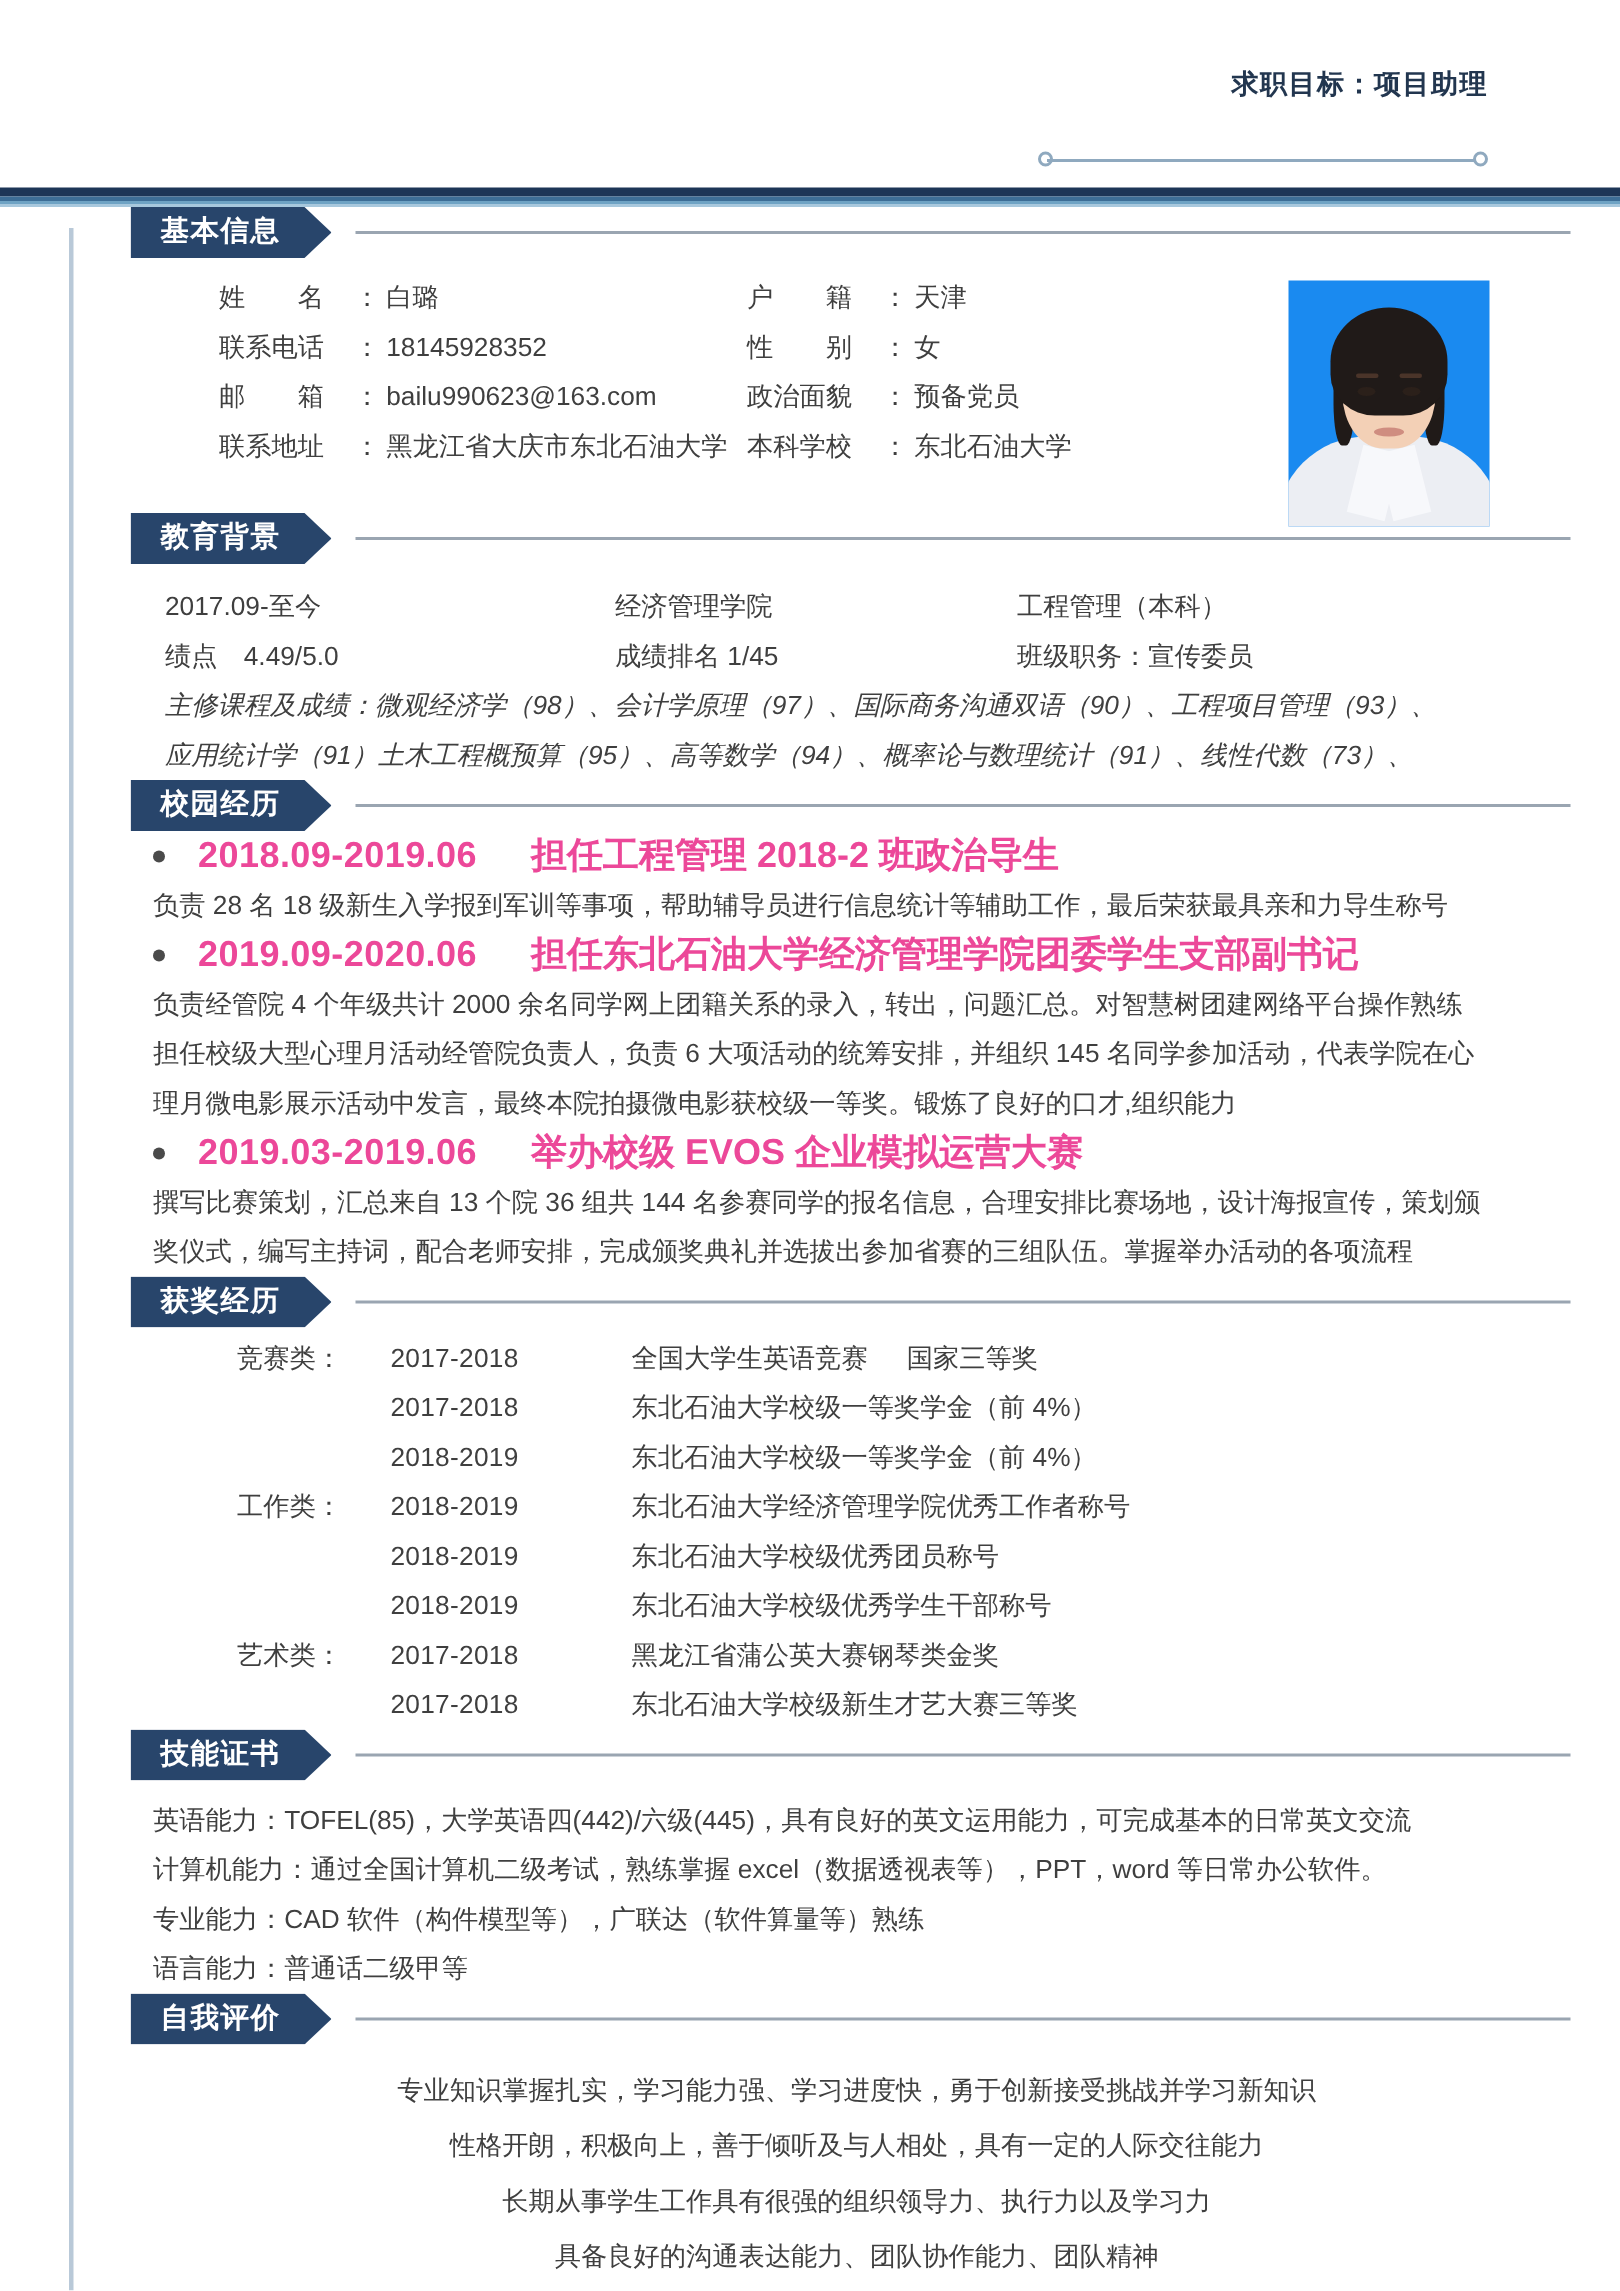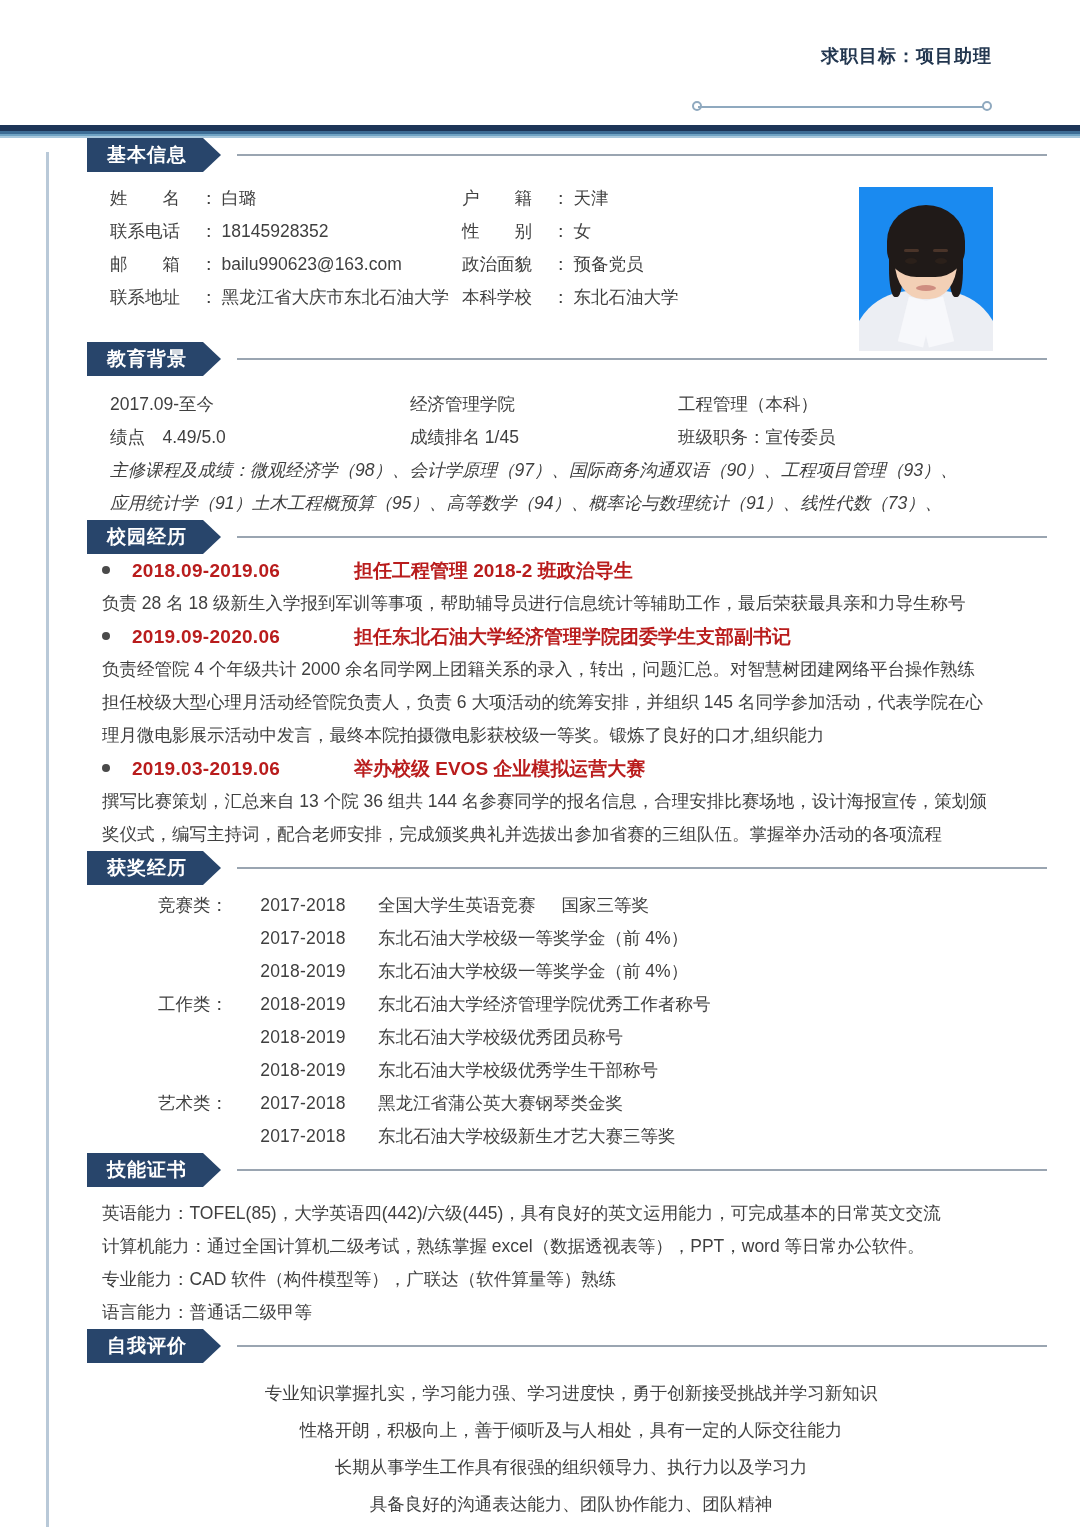--- a/index.html
+++ b/index.html
@@ -134,20 +134,21 @@
     line-height: 33px;
     color: #3f3f3f;
   }
 
   
   .basic-wrap { position: relative; padding-top: 10px; height: 160px; }
   .basic-grid {
     display: grid;
     grid-template-columns: 352px 1fr;
     row-gap: 0;
+    margin-left: 36px;
   }
   .kv { display: flex; white-space: nowrap; }
   .kv .k {
     display: inline-flex;
     justify-content: space-between;
     width: 90px;
     letter-spacing: 0;
   }
   .kv .colon { margin-right: 4px; }
   .kv .v { }
@@ -263,22 +264,22 @@
   
   .edu-row { display: grid; grid-template-columns: 300px 268px 1fr; }
   .edu-full { white-space: nowrap; font-style: italic; }
 
   
   .exp-item { }
   .exp-head {
     display: flex;
     align-items: baseline;
     font-weight: bold;
-    color: #b91c1c;
-    font-size: 19px;
+    color: #ec4899;
+    font-size: 24px;
   }
   .bullet {
     display: inline-block;
     width: 8px;
     height: 8px;
     border-radius: 50%;
     background: #4a4a4a;
     margin-right: 22px;
     flex: 0 0 auto;
     position: relative;
@@ -287,21 +288,21 @@
   .exp-date { width: 222px; flex: 0 0 auto; letter-spacing: 0.3px; }
   .exp-title { }
   .exp-desc { }
   .exp-desc div { white-space: nowrap; }
 
   
   .awards { margin-left: 30px; padding-top: 4px; }
   .award-row { display: flex; }
   .aw-cat { width: 88px; flex: 0 0 auto; text-align: right; }
   .aw-year { width: 150px; flex: 0 0 auto; text-align: center; letter-spacing: 0.2px; }
-  .aw-name { flex: 1 1 auto; white-space: nowrap; }
+  .aw-name { flex: 1 1 auto; white-space: nowrap; margin-left: 43px; }
   .aw-extra { margin-left: 26px; }
 
   
   .lines div { white-space: nowrap; }
   .summary-lines div { line-height: 37px; }
 </style>
 </head>
 <body>
 
 <div class="header">

